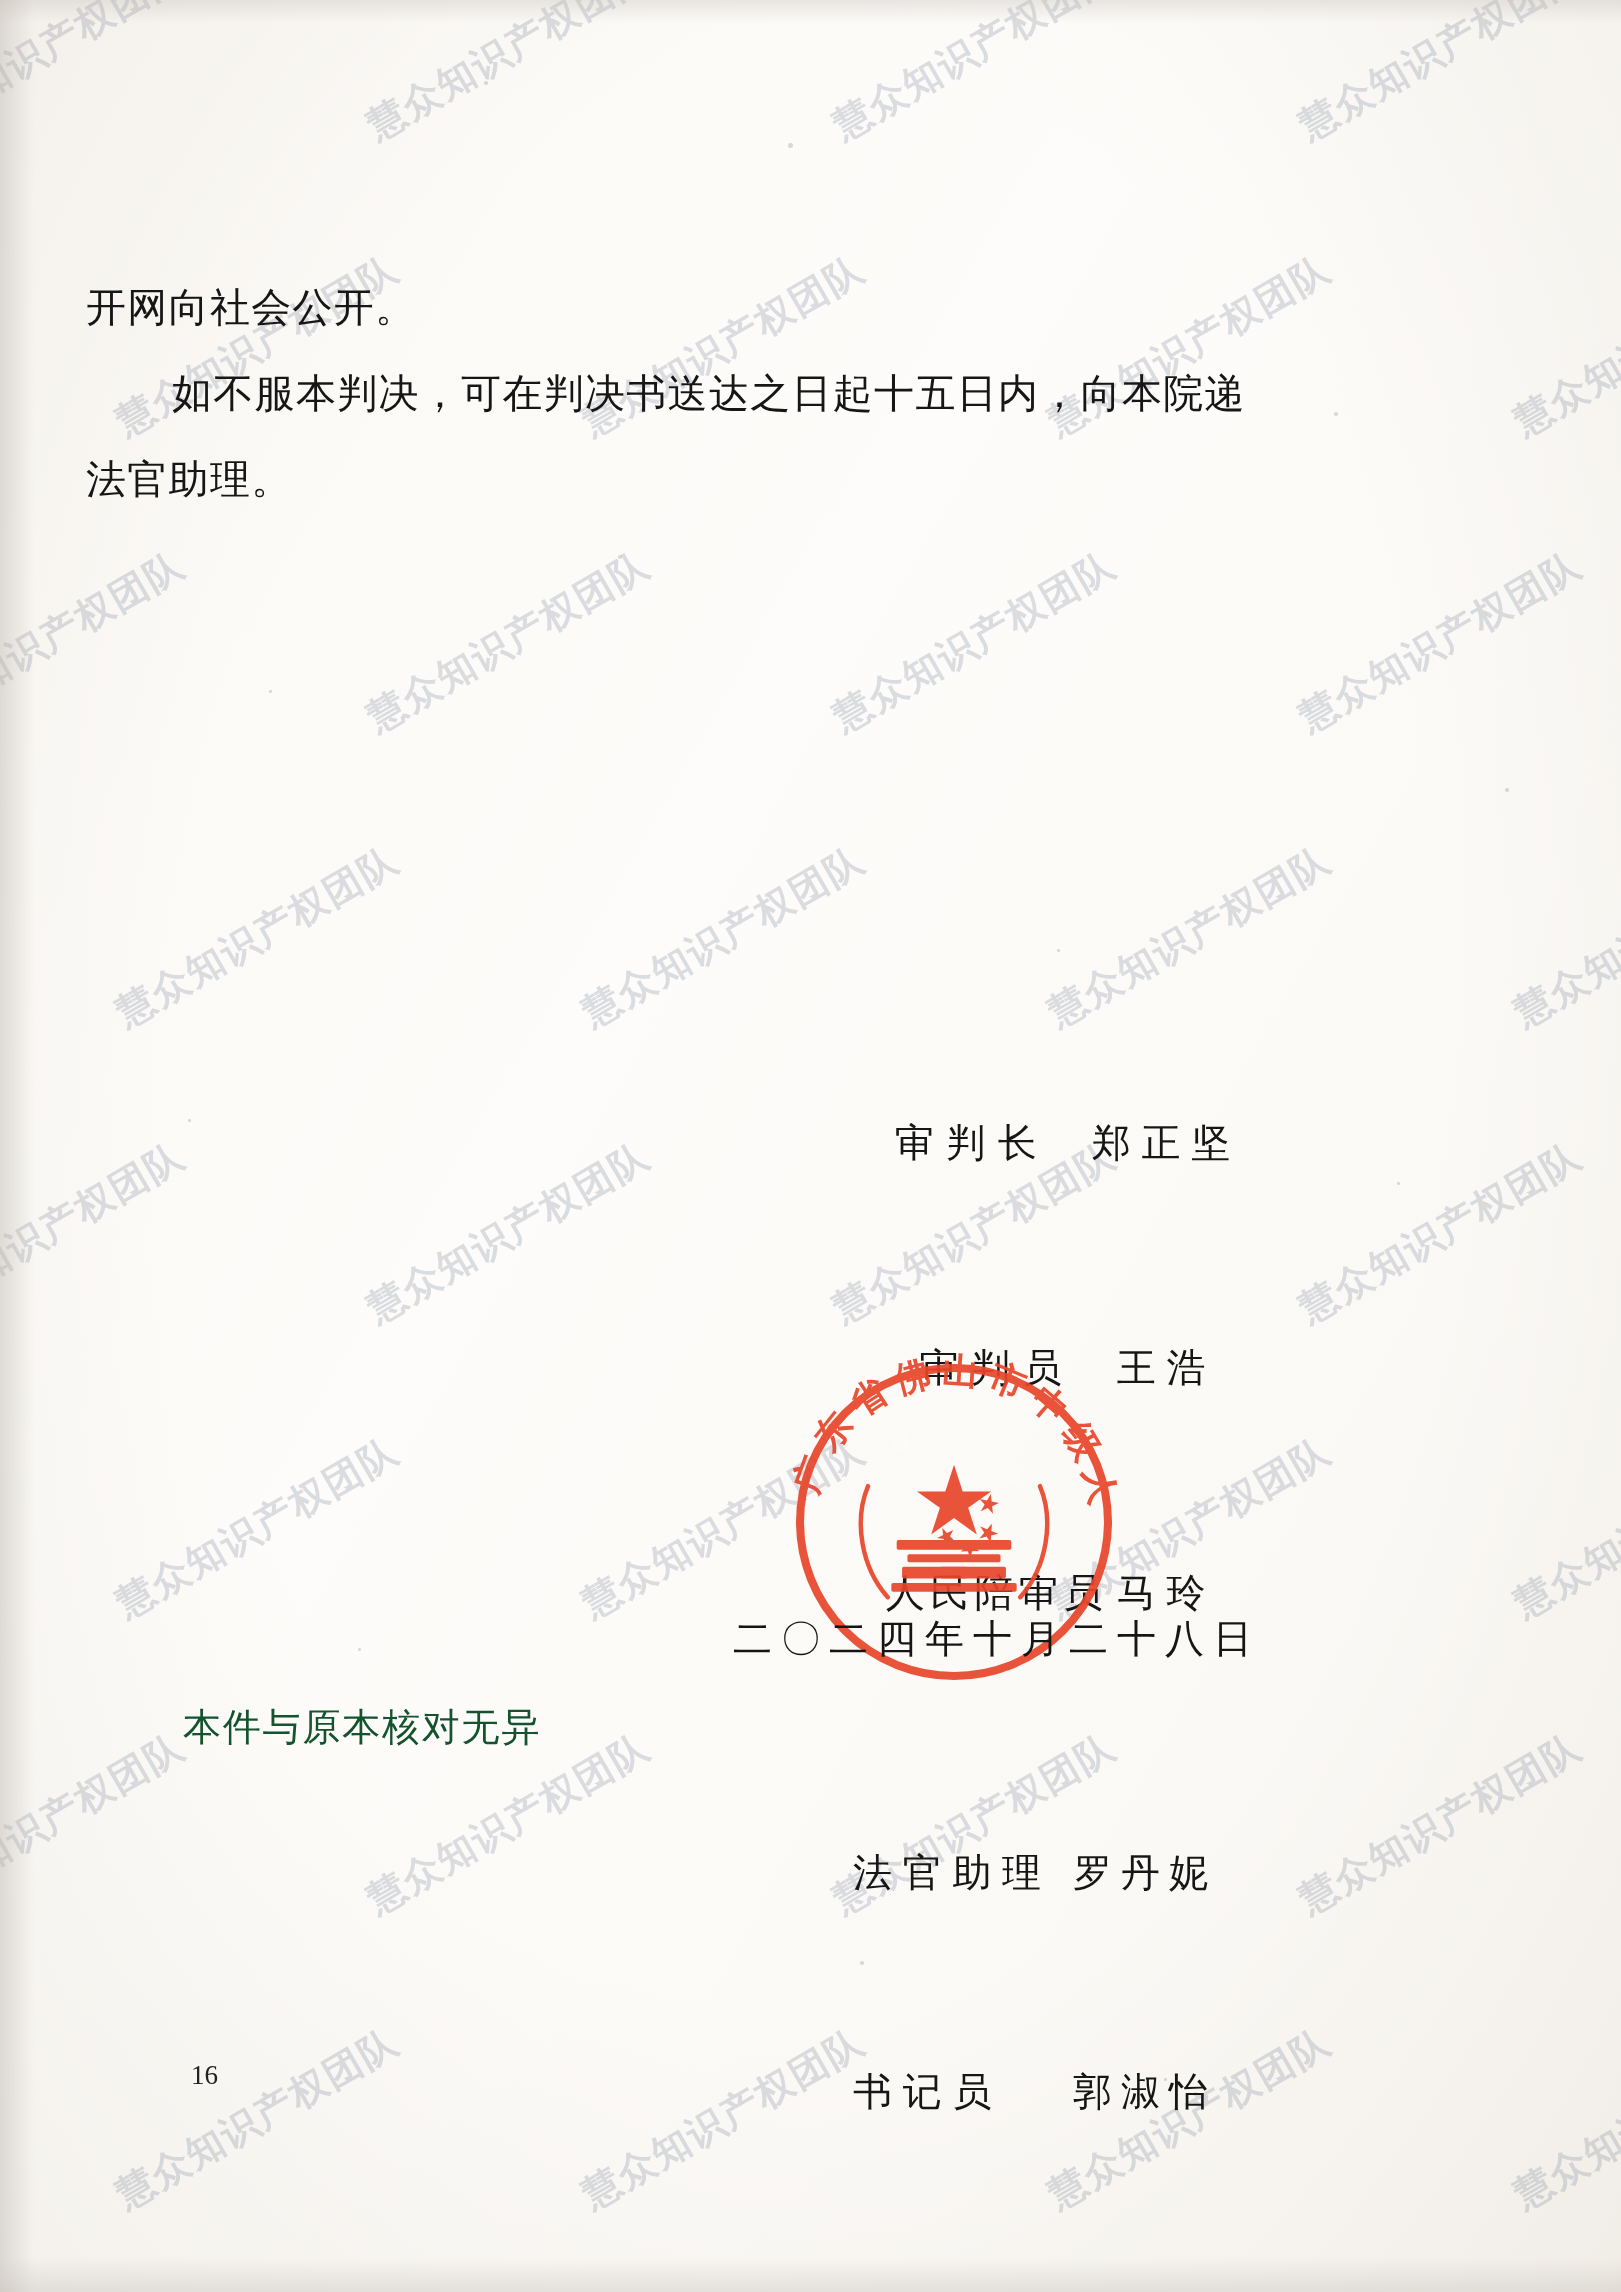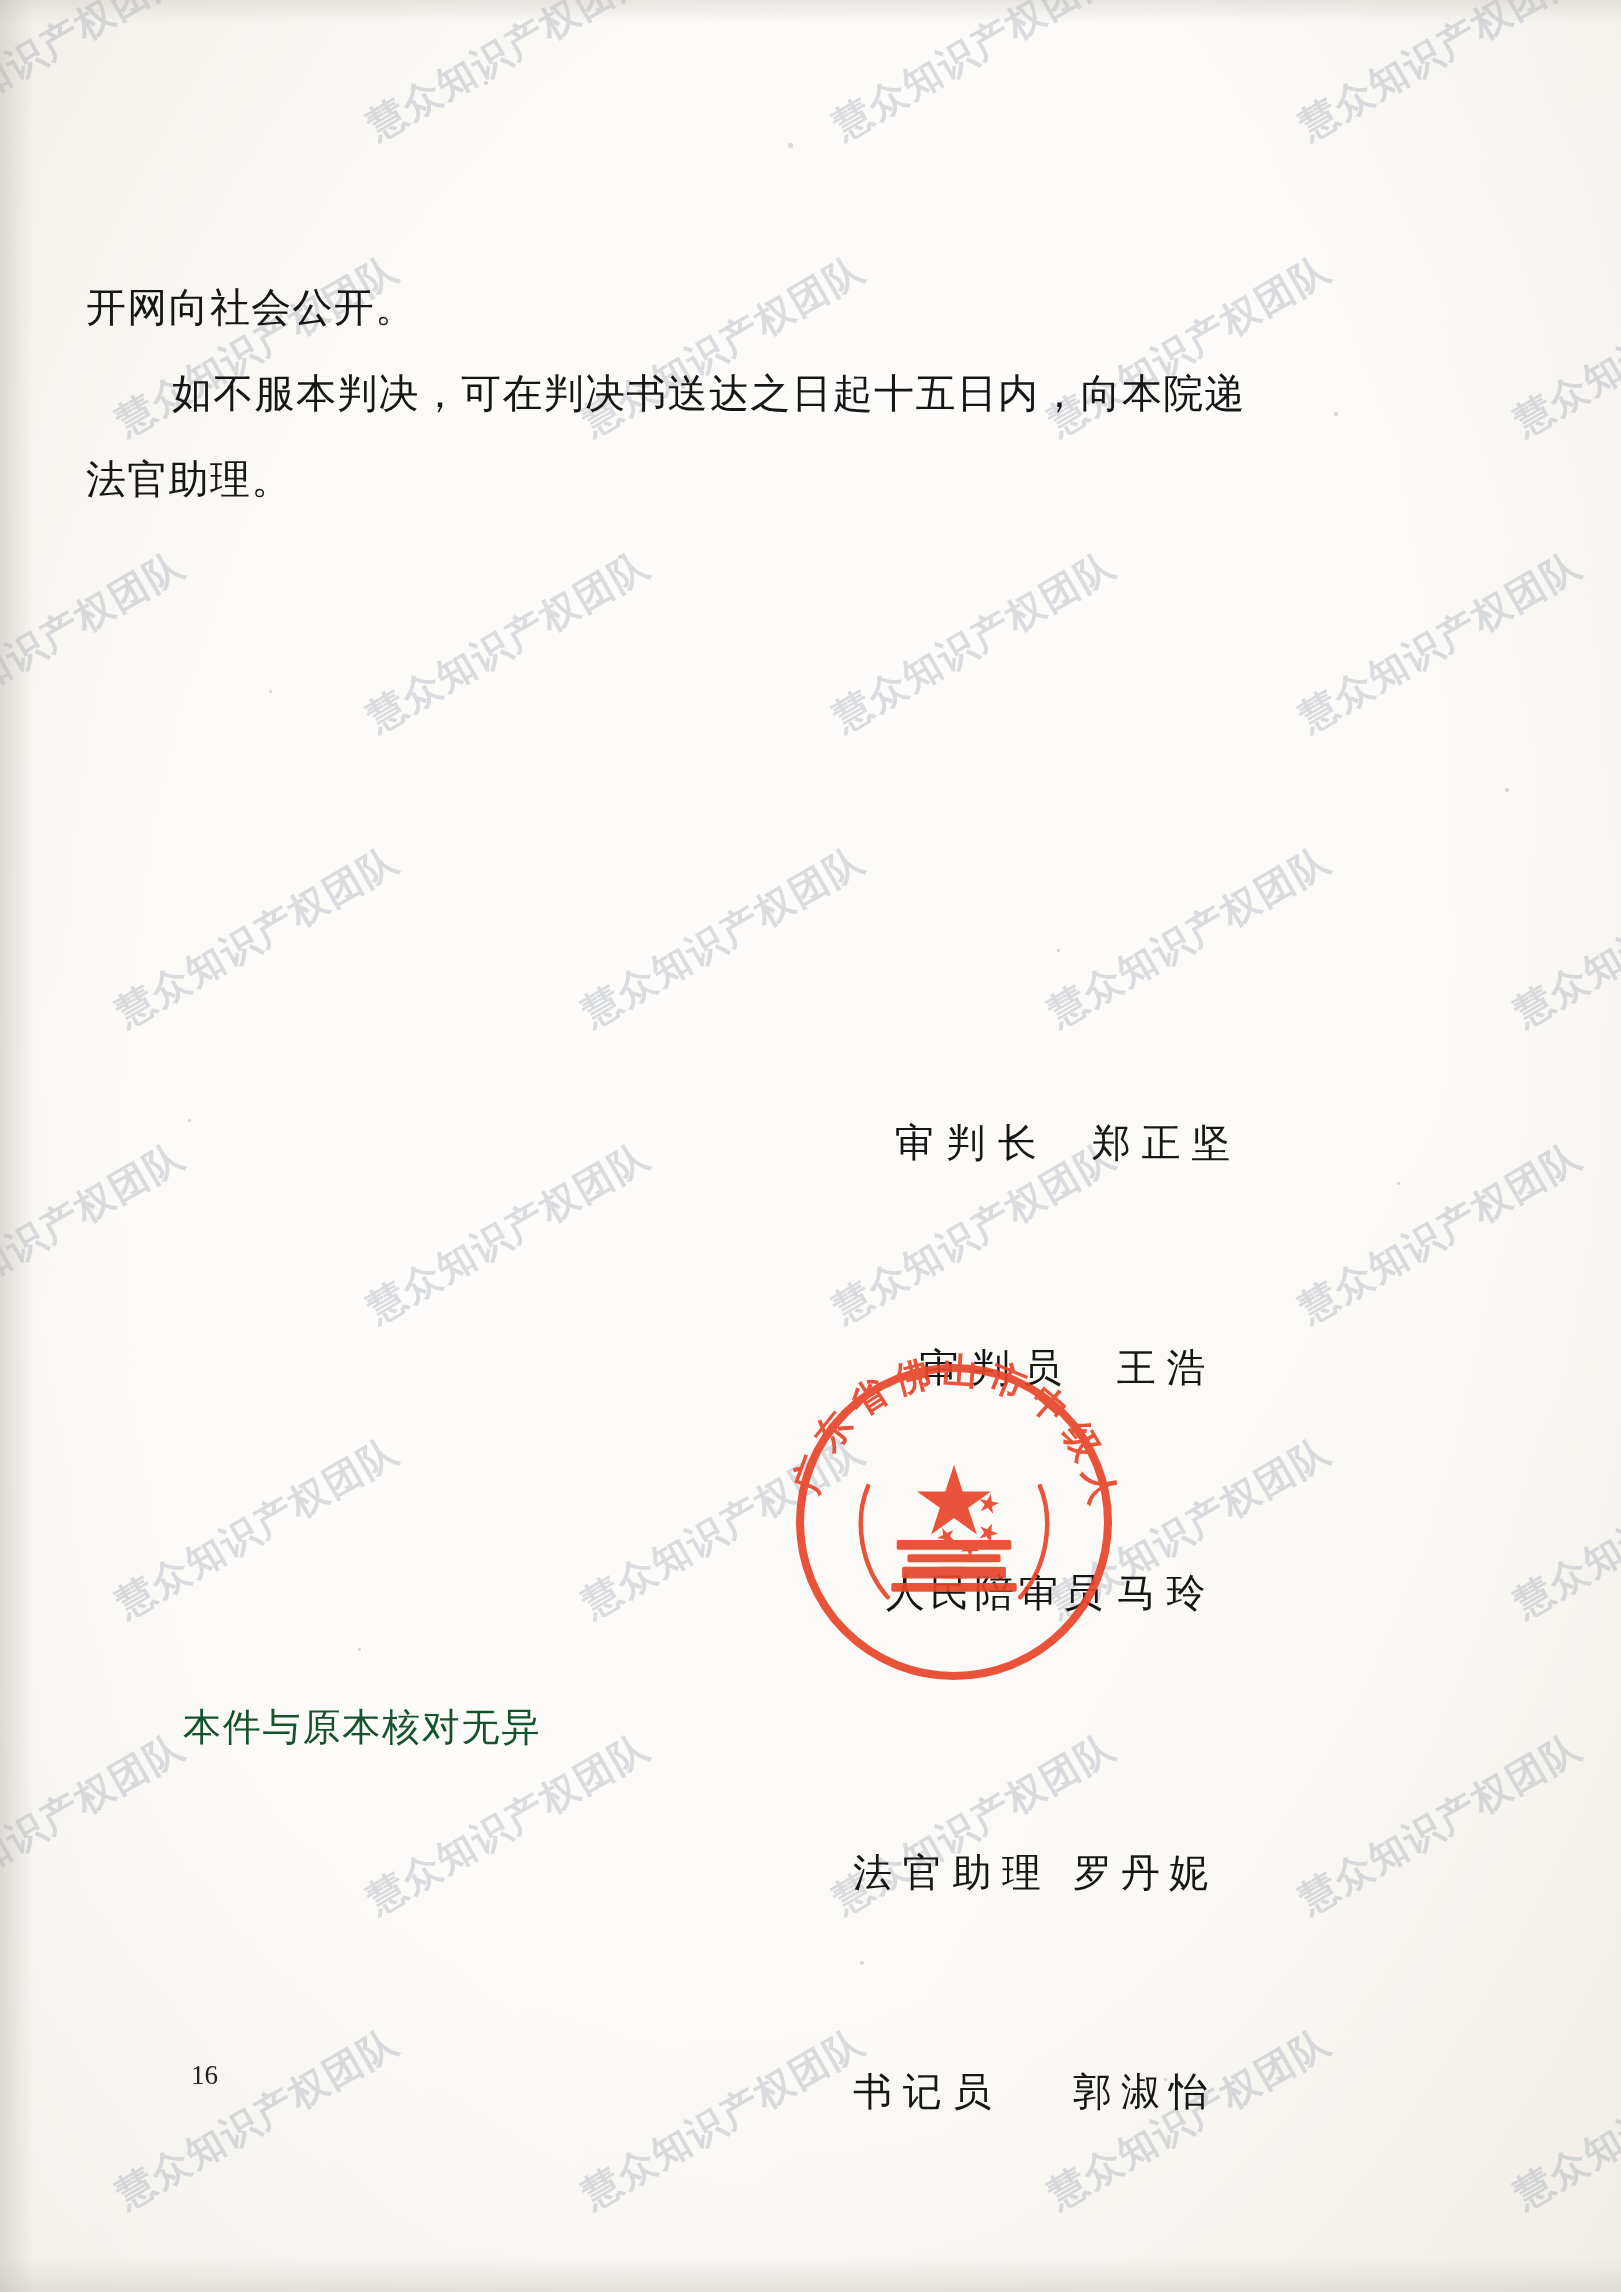--- a/index.html
+++ b/index.html
@@ -286,20 +286,21 @@
     </g>
 
     <g fill="#ffffff" opacity="0.28">
       <circle cx="150" cy="120" r="10"></circle>
       <circle cx="276" cy="160" r="8"></circle>
       <circle cx="196" cy="330" r="9"></circle>
       <circle cx="318" cy="262" r="7"></circle>
     </g>
   </svg>
 
+  <div id="date-line">二〇二四年十月二十八日</div>
 
   <div id="certify-note">本件与原本核对无异</div>
 
   <div id="clerk-block">
     <div class="clerk-line">
       <span class="clerk-role">法官助理</span><span class="clerk-name">罗丹妮</span>
     </div>
     <div class="clerk-line">
       <span class="clerk-role">书记员</span><span class="clerk-name">郭淑怡</span>
     </div>

